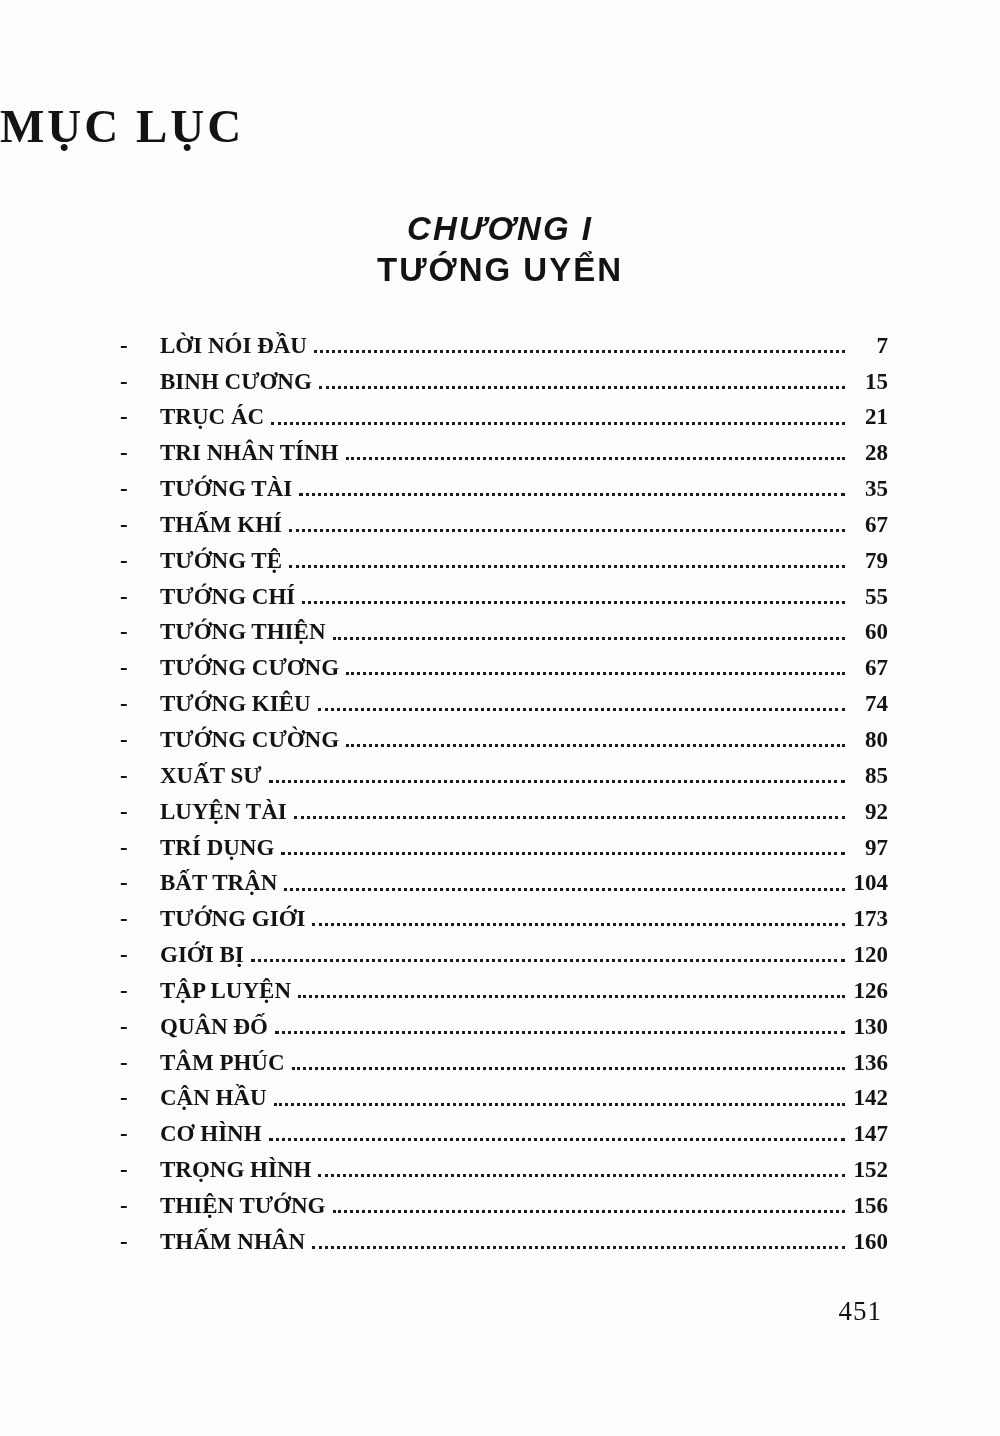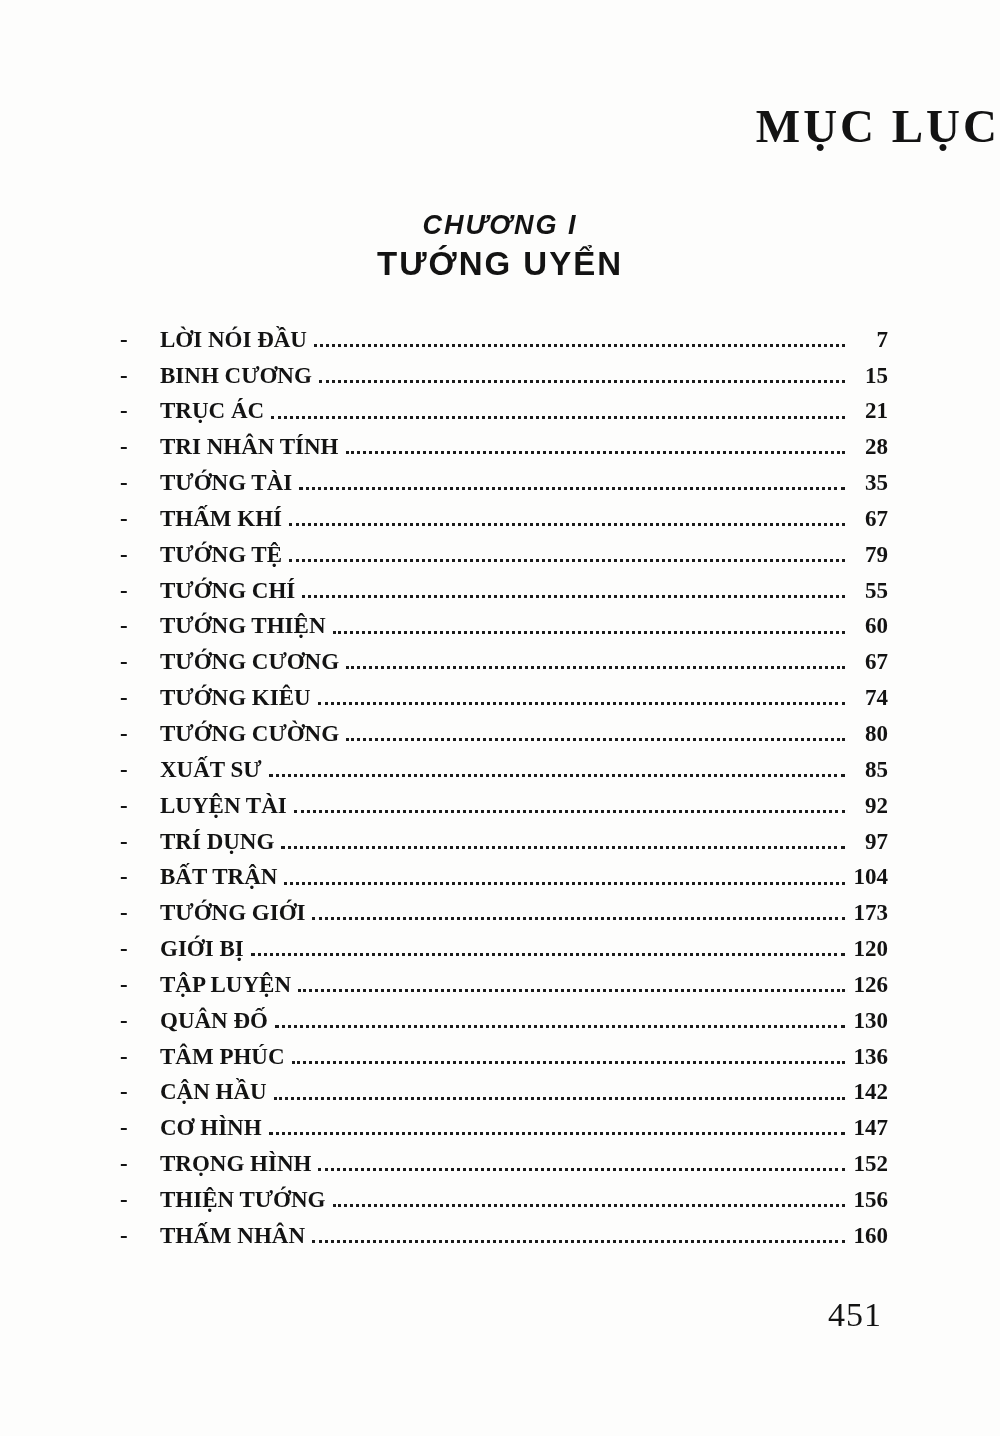--- a/index.html
+++ b/index.html
@@ -11,37 +11,36 @@
     font-family: "Liberation Serif", "DejaVu Serif", serif;
     color: #131313;
   }
   .page {
     position: relative;
     width: 1000px;
     height: 1436px;
   }
   .doc-title {
     padding-top: 103px;
-    text-align: right;
+    text-align: left;
     font-size: 47px;
     font-weight: bold;
     letter-spacing: 3px;
     line-height: 1;
-    padding-left: 18px;
   }
   .chapter {
     margin-top: 62px;
     text-align: center;
     font-family: "Liberation Sans", "DejaVu Sans", sans-serif;
     font-weight: bold;
     line-height: 1;
   }
   .chapter-label {
     display: block;
-    font-size: 27px;
+    font-size: 33px;
     font-style: italic;
     letter-spacing: 2px;
   }
   .chapter-name {
     display: block;
     margin-top: 8px;
     font-size: 33px;
     letter-spacing: 2px;
     text-align: center;
   }
@@ -73,21 +72,21 @@
   .toc-page {
     flex: 0 0 auto;
     min-width: 34px;
     text-align: right;
     white-space: nowrap;
   }
   .footer-page-number {
     position: absolute;
     top: 1298px;
     right: 118px;
-    font-size: 34px;
+    font-size: 27px;
     font-weight: normal;
     line-height: 1;
     letter-spacing: 1px;
   }
 </style>
 </head>
 <body>
 
 <div class="page">
 

